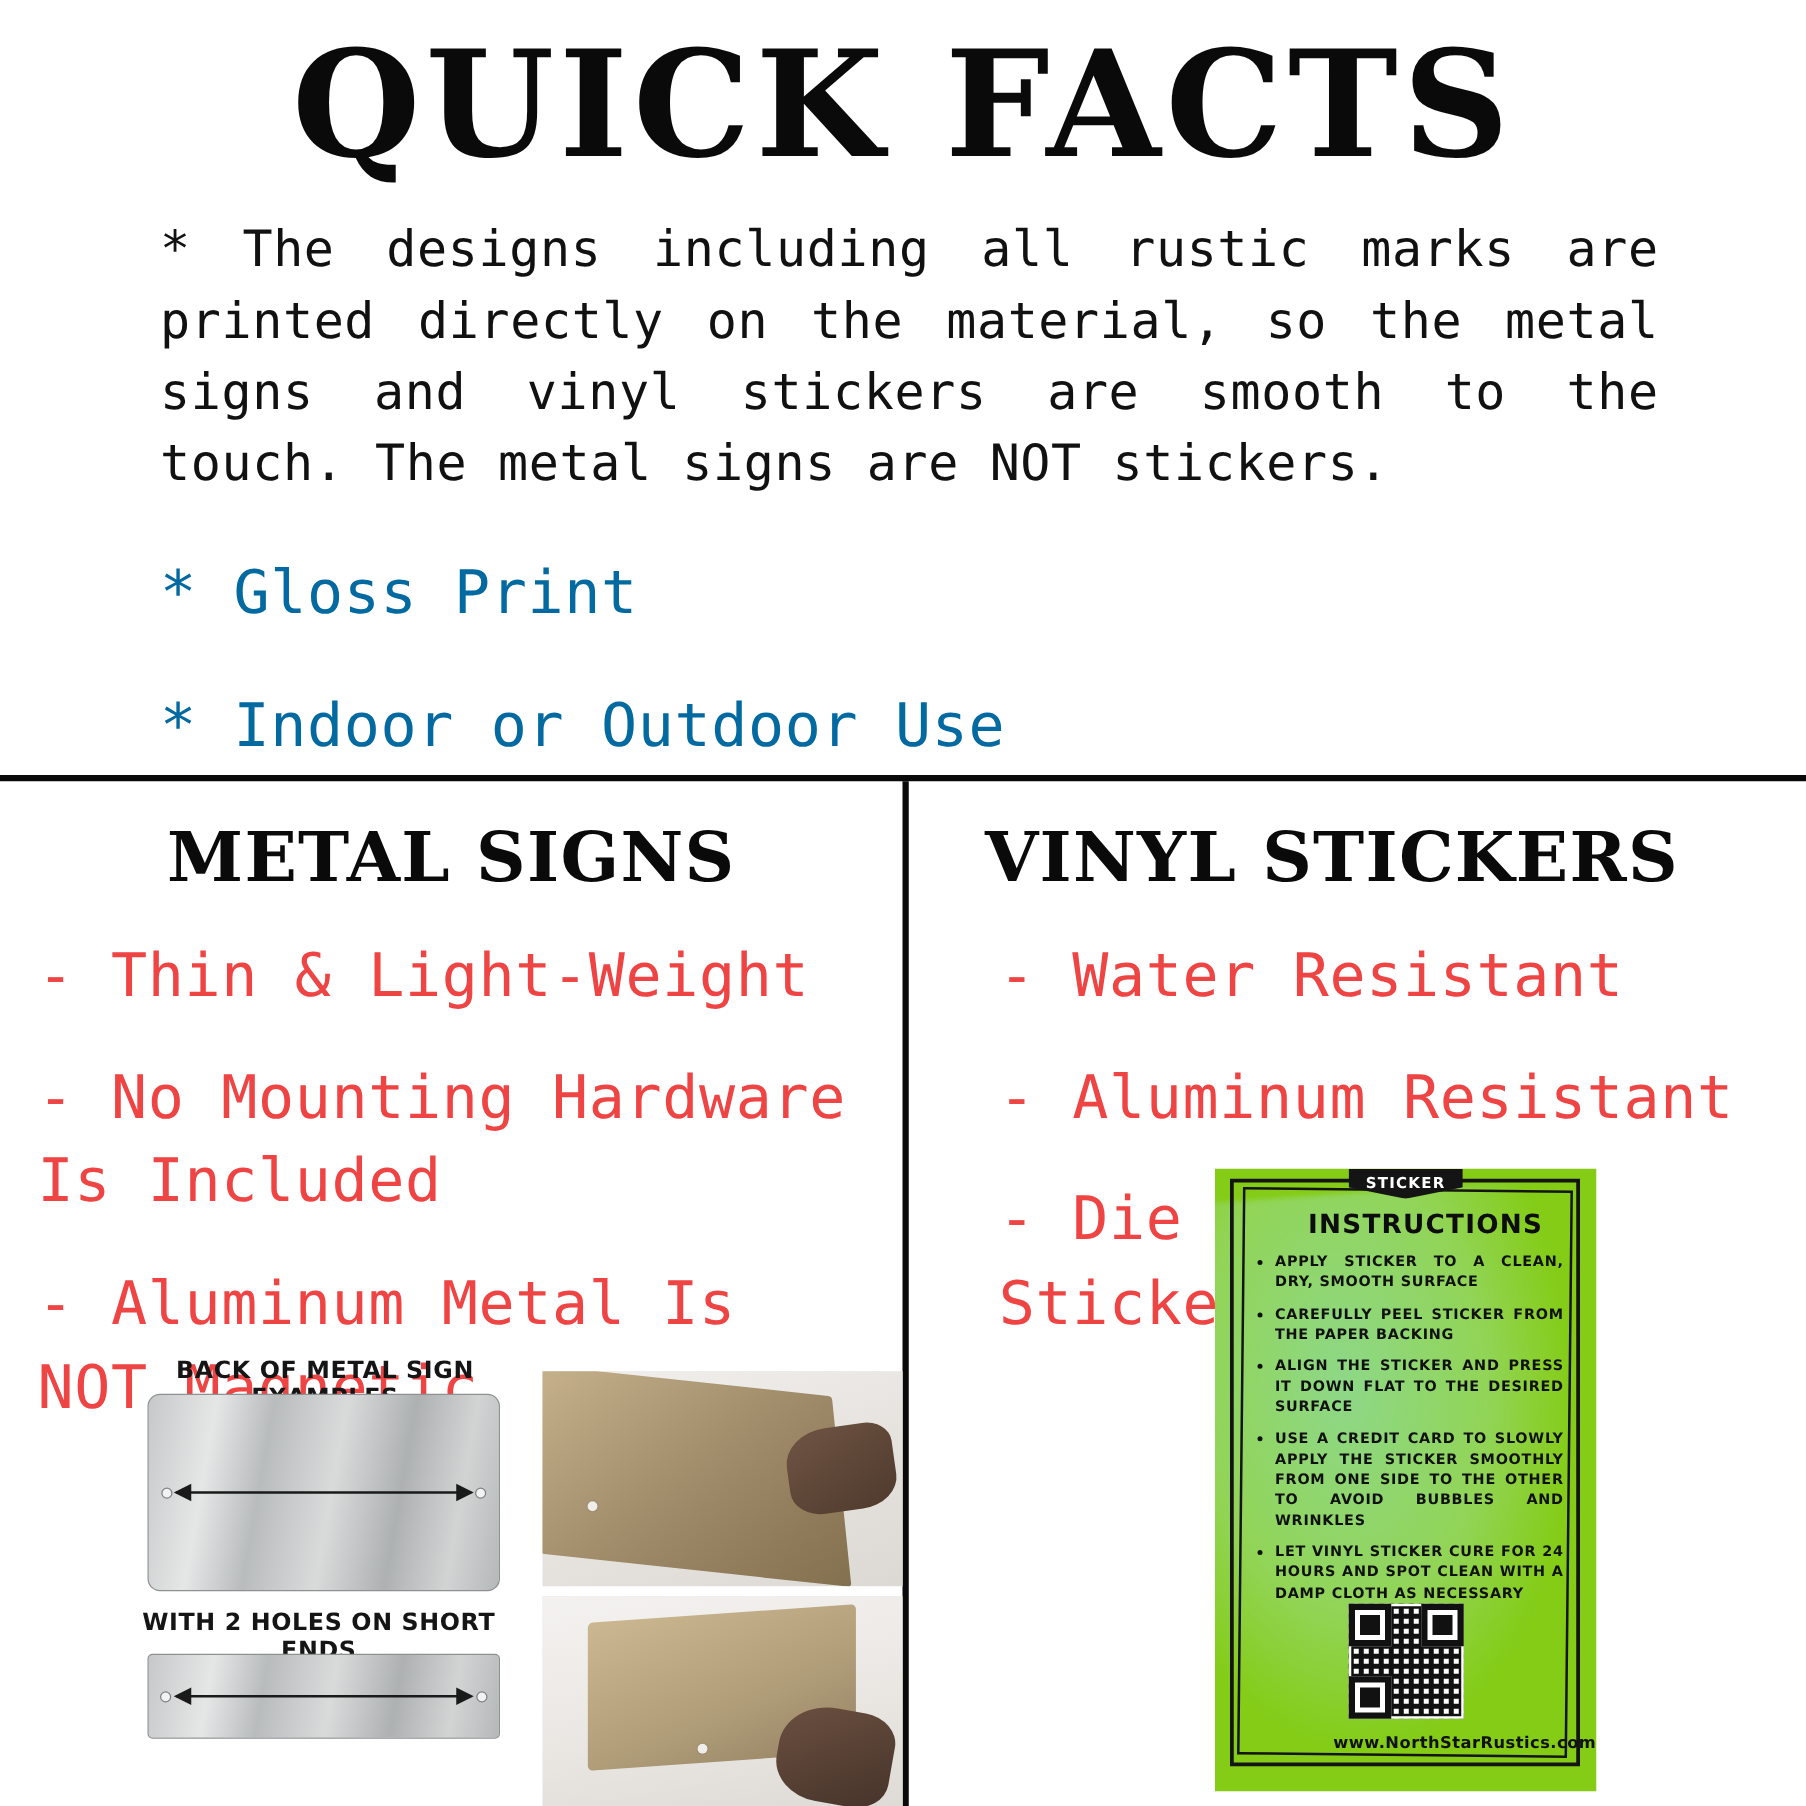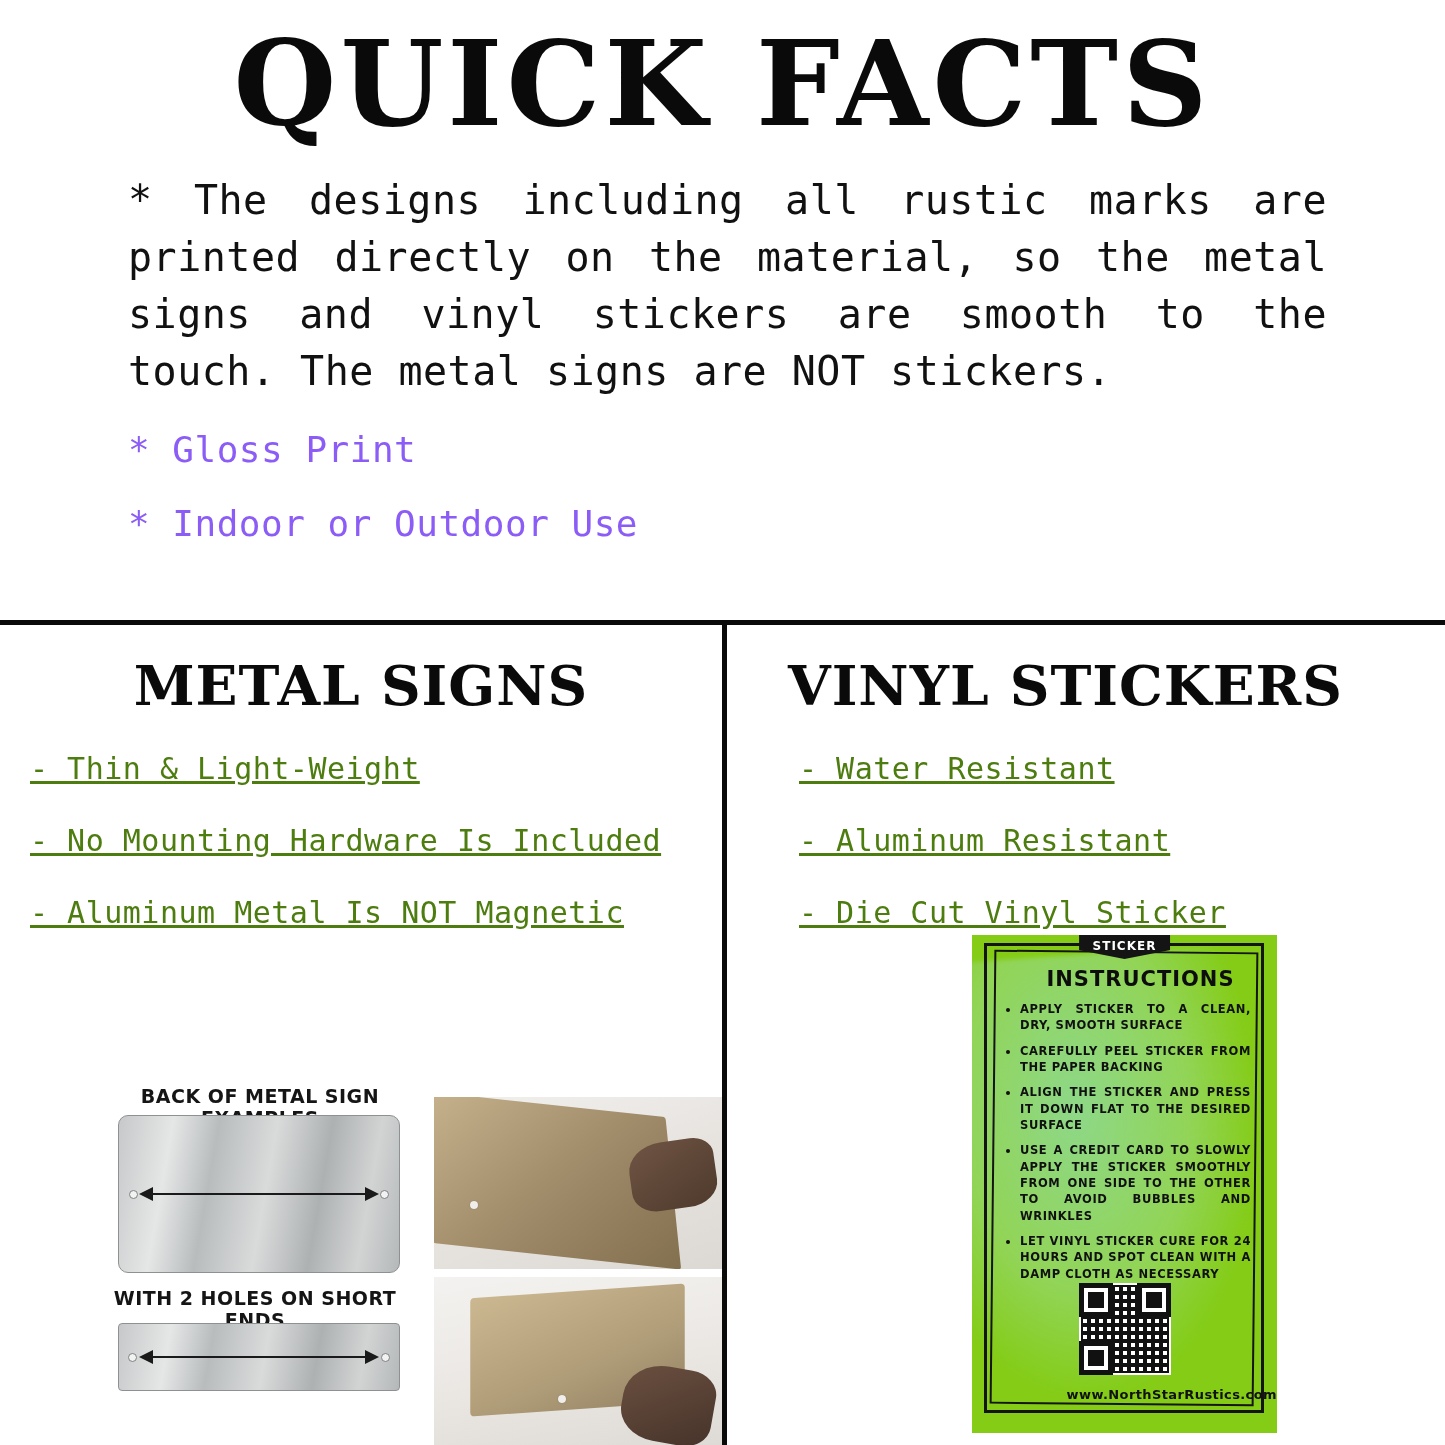--- a/index.html
+++ b/index.html
@@ -44,25 +44,25 @@
     margin: 26px 118px 0 128px;
   }
   .fact-main {
     font-size: 40px;
     line-height: 1.43;
     text-align: justify;
     letter-spacing: 0.5px;
     color: #111;
   }
   .fact-line {
-    font-size: 36px;
+    font-size: 48px;
     line-height: 1.4;
     letter-spacing: 0.5px;
-    margin-top: 24px;
-    color: #8b5cf6;
+    margin-top: 40px;
+    color: #0369a1;
   }
 
   
   .hrule {
     position: absolute;
     left: 0;
     top: 620px;
     width: 1445px;
     height: 5px;
     background: #0a0a0a;
@@ -89,26 +89,25 @@
   .col-title {
     font-family: "DejaVu Serif", serif;
     font-weight: bold;
     font-size: 55px;
     text-align: center;
     letter-spacing: 1px;
     margin-top: 28px;
     color: #0a0a0a;
   }
   .bullet {
-    font-size: 30px;
+    font-size: 48px;
     line-height: 1.4;
     letter-spacing: 0.5px;
     margin: 30px 22px 0 30px;
-    color: #4d7c0f;
-    text-decoration: underline;
+    color: #ef4444;
   }
   .col-right .bullet { margin-left: 72px; margin-right: 16px; }
 
   
   .metal-media {
     position: absolute;
     left: 0; top: 460px;
     width: 722px;
     height: 360px;
   }

